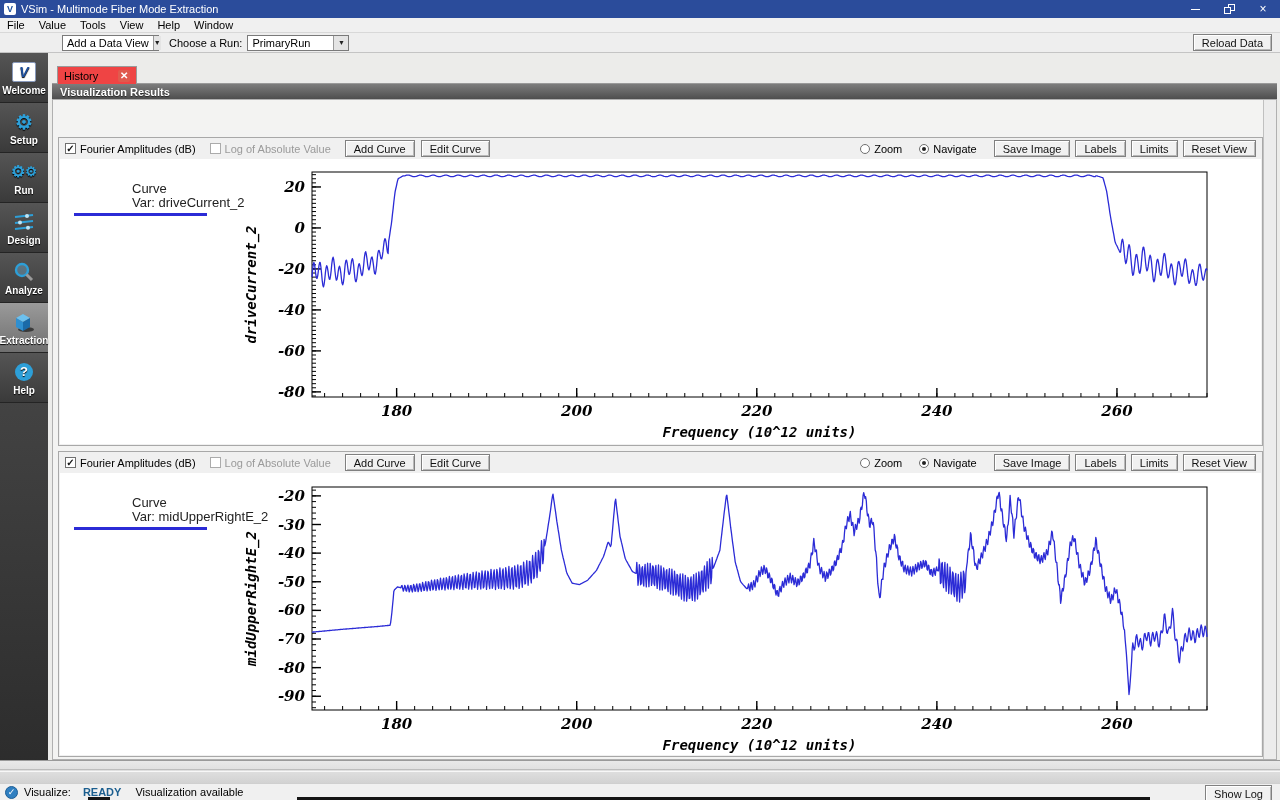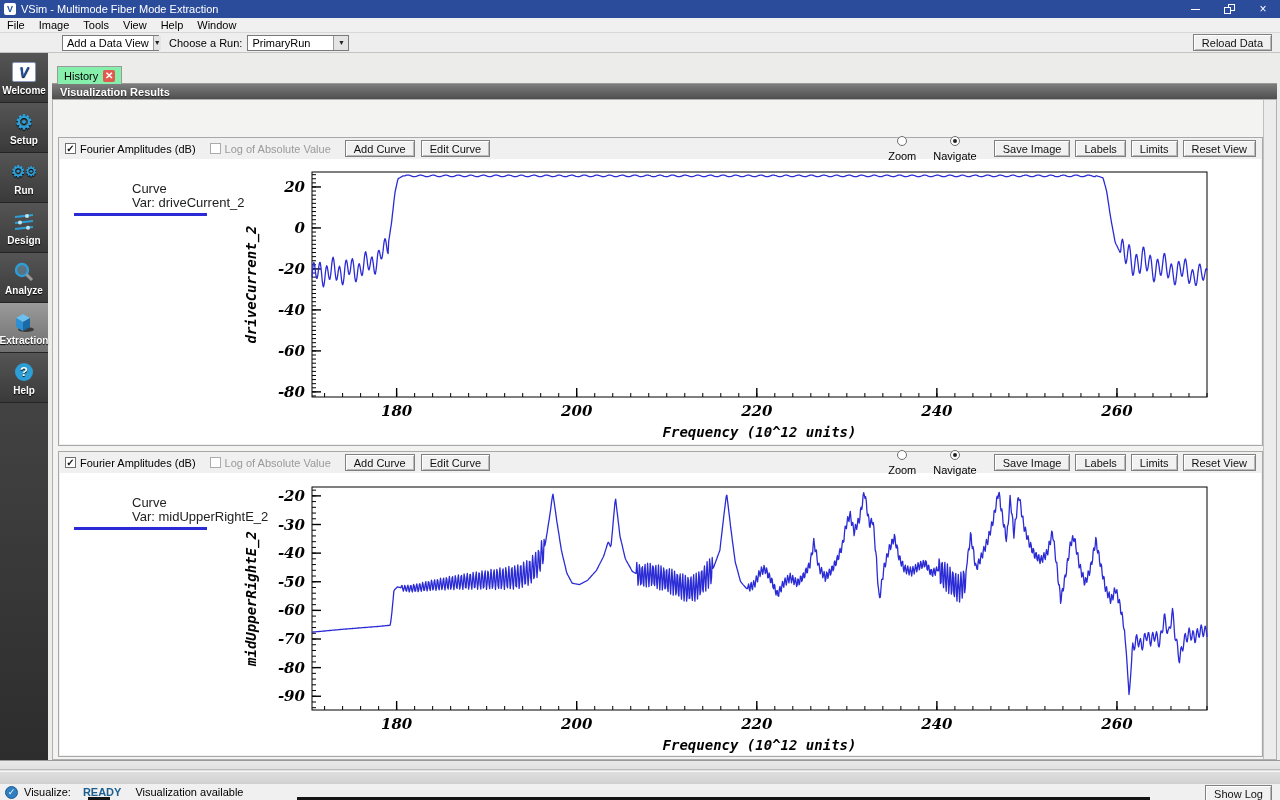--- a/index.html
+++ b/index.html
@@ -51,23 +51,23 @@
            color:#1d4f9e; font-weight:bold; font-style:italic; font-size:14px;
            display:flex; align-items:center; justify-content:center; }
   .gear { color:#2d9fd8; font-size:20px; line-height:20px; }
   .gear2 { color:#2d9fd8; font-size:13px; line-height:13px; }
   .helpcirc { width:18px; height:18px; border-radius:50%; background:#2d9fd8; color:#fff;
               font-weight:bold; font-size:13px; display:flex; align-items:center; justify-content:center; }
 
   
   .tabstrip { position:absolute; left:52px; top:66px; width:1225px; height:18px;
               border-bottom:1px solid #9a9a9a; }
-  .tab { position:absolute; left:5px; top:0; height:18px; padding:0 6px; background:#86efac;
+  .tab { position:absolute; left:5px; top:0; height:18px; padding:0 6px; background:#ef4444;
          border:1px solid #9a9a9a; border-bottom:none; display:flex; align-items:center;
-         gap:5px; font-size:11px; }
+         gap:20px; font-size:11px; }
   .tabclose { width:12px; height:12px; background:#e05a4e; border-radius:2px; color:#fff;
               font-size:10px; font-weight:bold; line-height:11px; text-align:center; }
   .resultsheader { position:absolute; left:52px; top:84px; width:1225px; height:15px;
                    background:linear-gradient(#7d7d7d,#4e4e4e); color:#fff; font-weight:bold;
                    font-size:11px; display:flex; align-items:center; padding-left:8px;
                    text-shadow:0 1px 1px #222; }
   .contentframe { position:absolute; left:52px; top:99px; width:1225px; height:661px;
                   background:#f3f3f2; border:1px solid #b0b0b0; }
   .vscroll { position:absolute; right:0; top:0; width:13px; height:659px; background:#ececec;
              border-left:1px solid #c0c0c0; }
@@ -78,21 +78,21 @@
   #panel-0 { top:37px;  height:309px; }
   #panel-1 { top:351px; height:306px; }
   .ctrlrow { position:absolute; left:0; top:0; width:100%; height:21px; display:flex;
              align-items:center; font-size:11px; padding:0 6px; }
   .chartbg { position:absolute; left:1px; right:1px; top:21px; bottom:1px; background:#fff; }
   .cb { display:inline-flex; align-items:center; gap:4px; margin-right:14px; white-space:nowrap; }
   .cbbox { width:11px; height:11px; background:#fff; border:1px solid #6f6f6f; font-size:10px;
            line-height:10px; font-weight:bold; text-align:center; color:#111; }
   .cb.disabled { color:#9a9a9a; }
   .cb.disabled .cbbox { border-color:#ababab; }
-  .radio { display:inline-flex; align-items:center; gap:4px; margin-right:12px; white-space:nowrap;flex-direction:column; }
+  .radio { display:inline-flex; align-items:center; gap:4px; margin-right:12px; white-space:nowrap; }
   .rdot { width:10px; height:10px; border-radius:50%; background:#fff; border:1px solid #6f6f6f;
           display:flex; align-items:center; justify-content:center; }
   .rdot.sel::after { content:""; width:4px; height:4px; border-radius:50%; background:#222; }
   .rightctrls { margin-left:auto; display:flex; align-items:center; gap:5px; }
 
   .legend { position:absolute; left:15px; width:215px; font-size:13px; color:#222; }
   #panel-0 .legend { top:44px; }
   #panel-1 .legend { top:44px; }
   .legend .lg1, .legend .lg2 { padding-left:58px; white-space:nowrap; line-height:14px; }
   .legendline { margin-top:3px; width:133px; height:3px; background:#2b2bd6; }
@@ -135,21 +135,21 @@
           <span class="r1"></span>
           <span class="r2"></span>
         </span>
     </div>
     <div class="winbtn">×</div>
   </div>
 </div>
 
 <div class="menubar">
   <span class="menuitem">File</span>
-  <span class="menuitem">Image</span>
+  <span class="menuitem">Value</span>
   <span class="menuitem">Tools</span>
   <span class="menuitem">View</span>
   <span class="menuitem">Help</span>
   <span class="menuitem">Window</span>
 </div>
 
 <div class="toolbar">
   <div class="combo" style="margin-left:62px; width:97px;">
     <span class="val">Add a Data View</span>
     <span class="arrow">▼</span>

